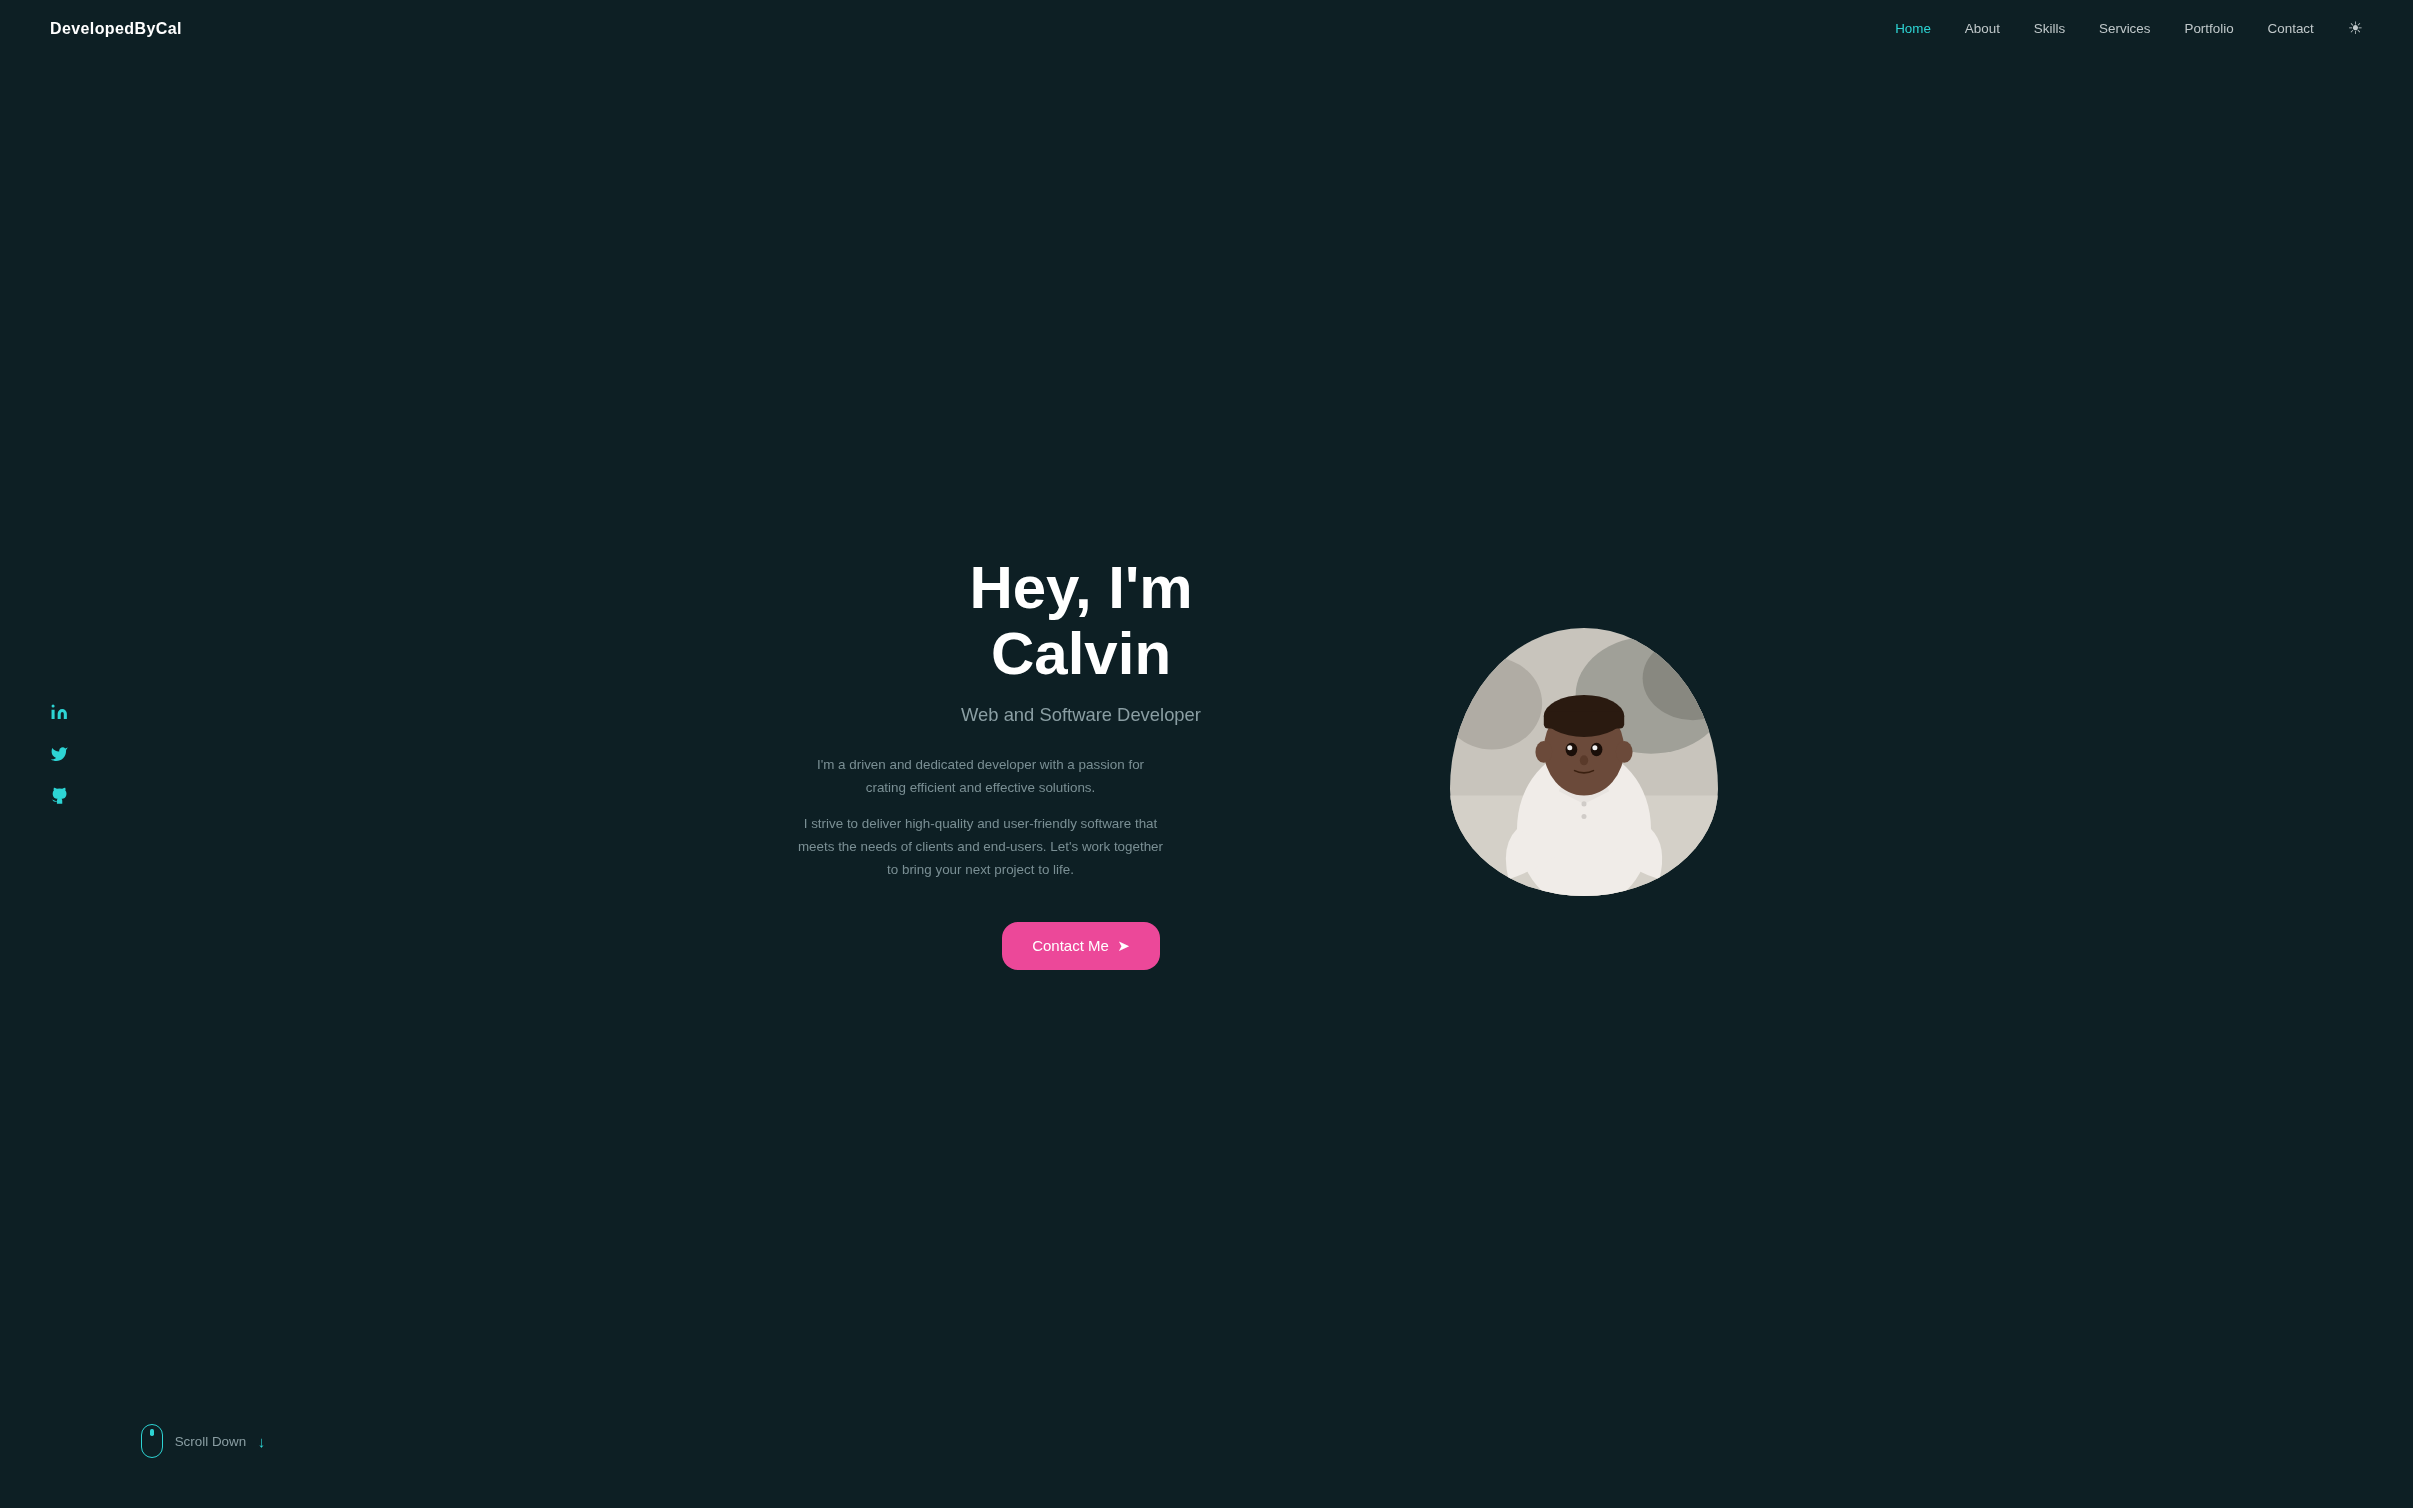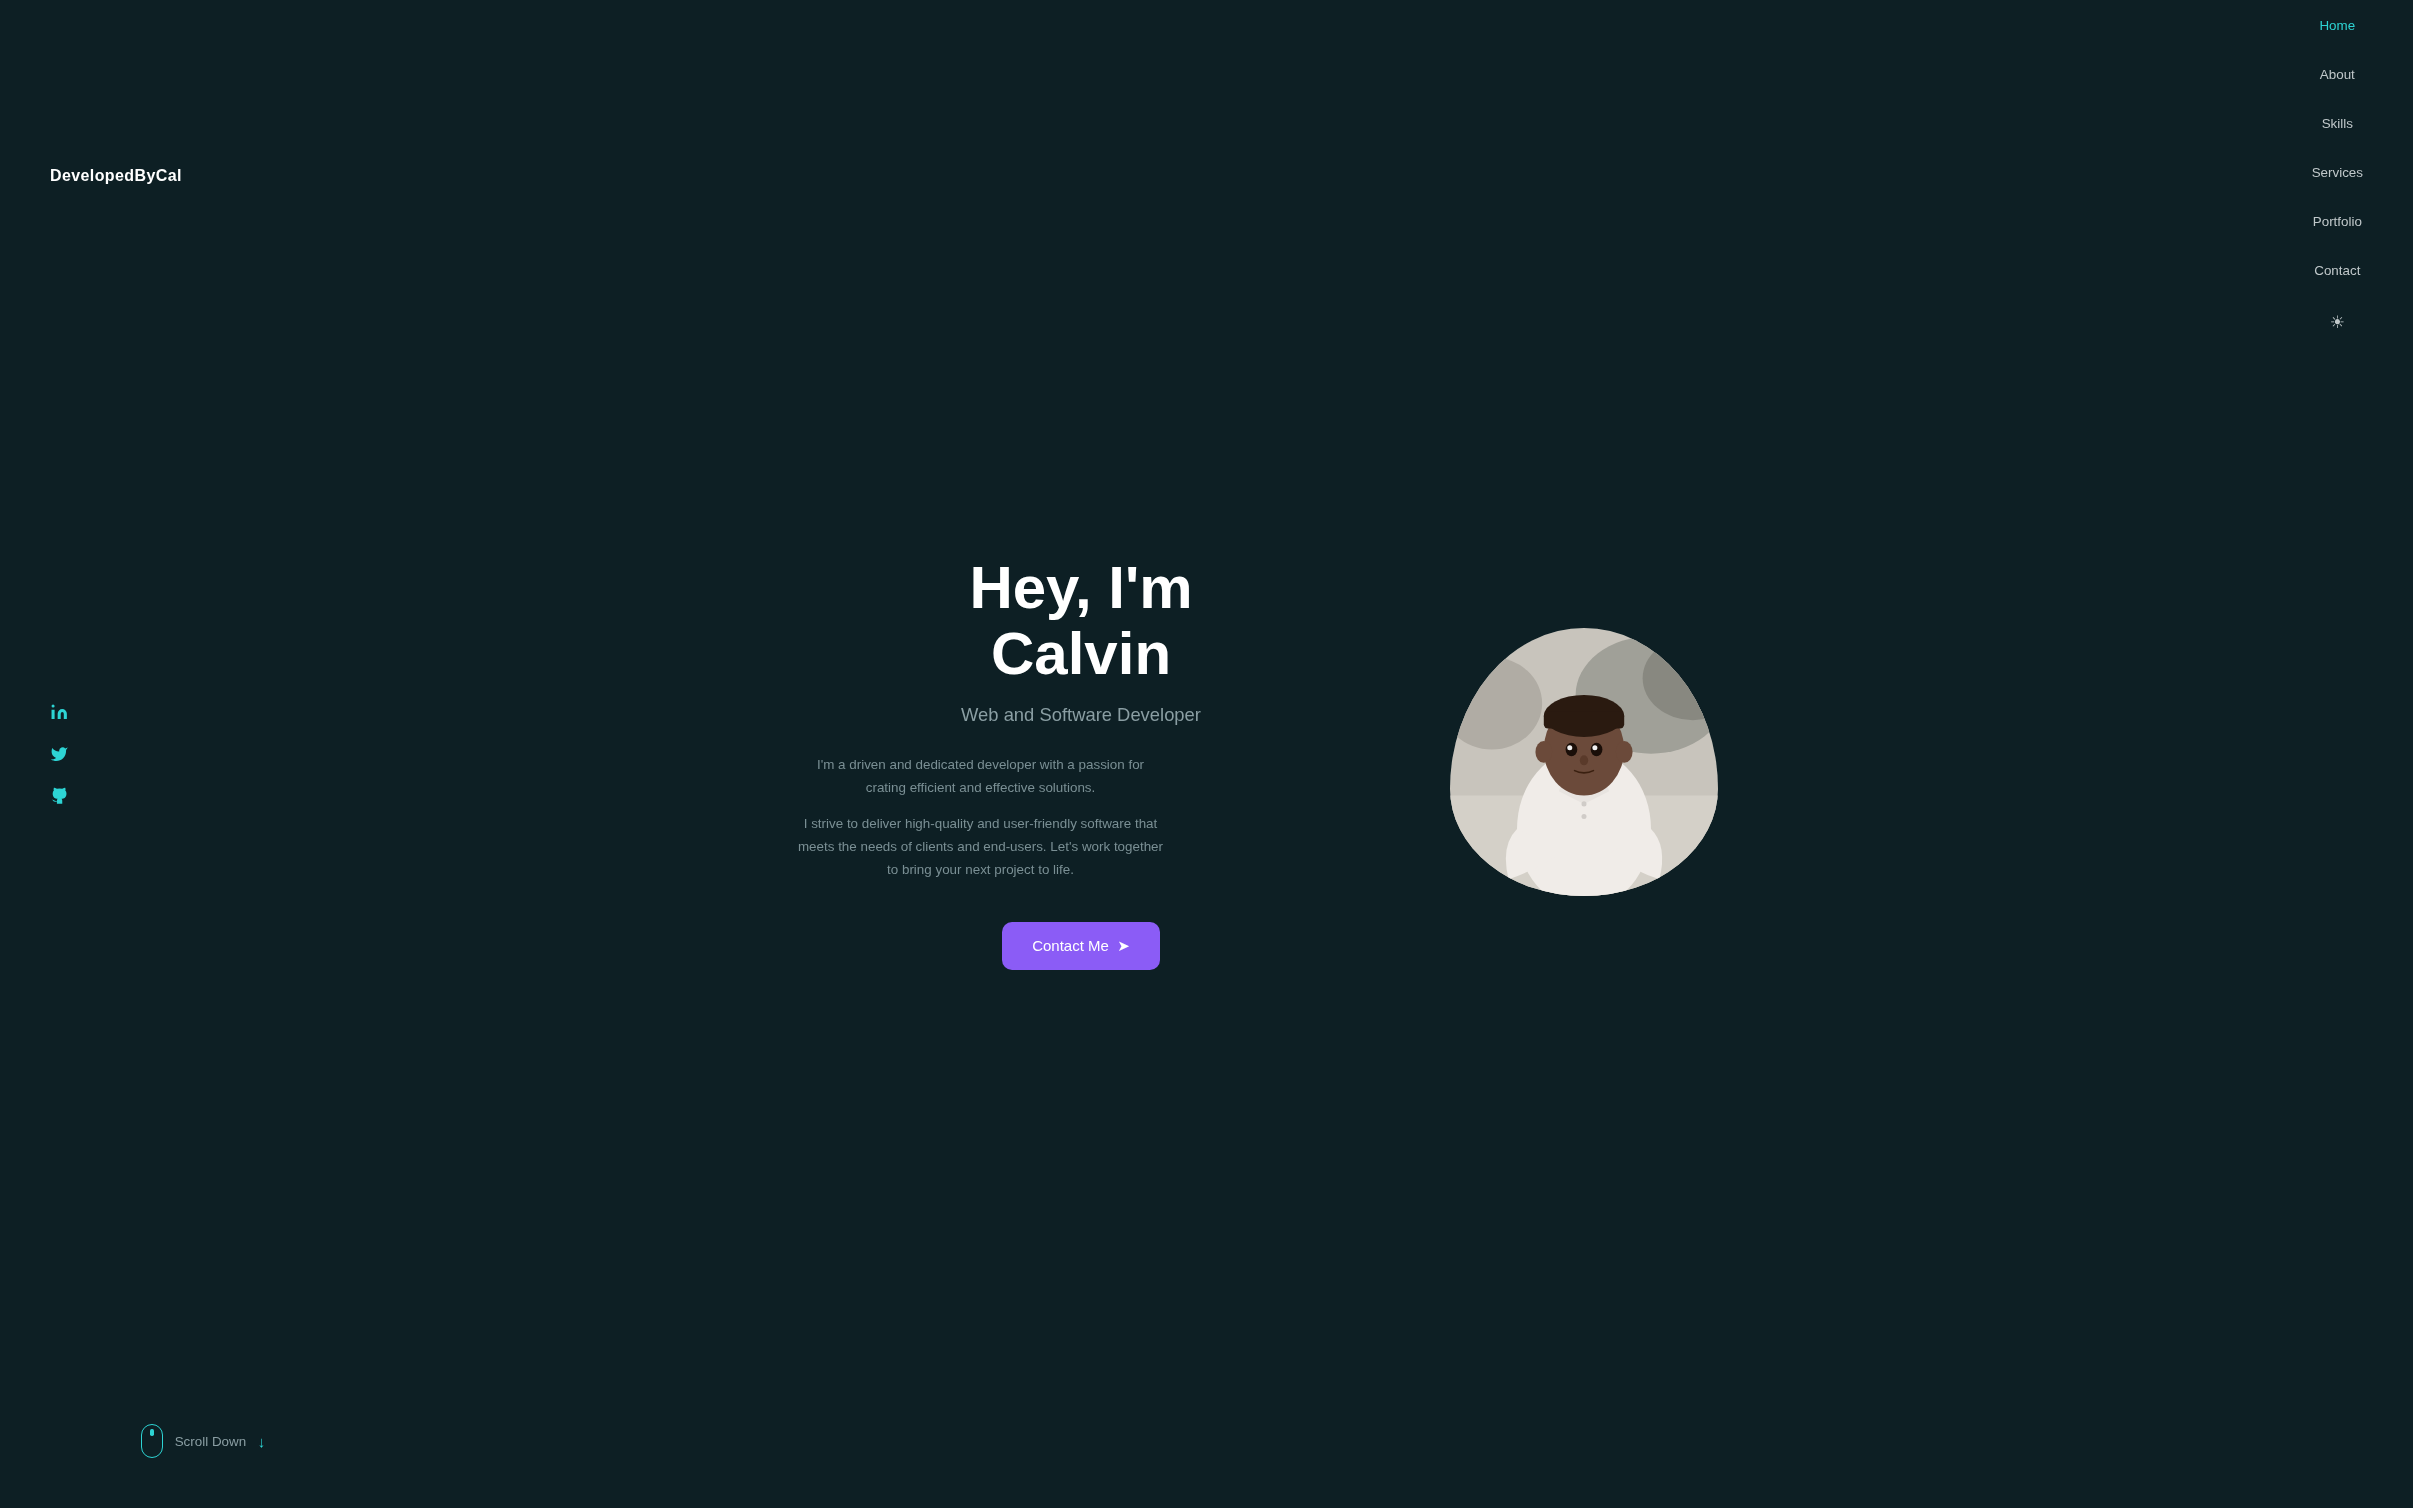--- a/index.html
+++ b/index.html
@@ -35,21 +35,20 @@
       font-weight: 600;
       color: #ffffff;
       letter-spacing: 0.4px;
     }
 
     .nav-links {
       display: flex;
       align-items: center;
       gap: 34px;
       list-style: none;
-      flex-direction: column;
     }
 
     .nav-links li a {
       color: #c0c8ca;
       text-decoration: none;
       font-size: 13.4px;
       font-weight: 400;
       transition: color 0.2s;
     }
 
@@ -132,24 +131,24 @@
     }
 
     .hero-description p + p {
       margin-top: 13.4px;
     }
 
     .contact-btn {
       display: inline-flex;
       align-items: center;
       gap: 8.4px;
-      background-color: #8b5cf6;
+      background-color: #ec4899;
       color: #ffffff;
       border: none;
-      border-radius: 10px;
+      border-radius: 16px;
       padding: 15px 30px;
       font-size: 15px;
       font-weight: 500;
       cursor: pointer;
       margin-top: 23.5px;
       text-decoration: none;
       transition: background-color 0.2s;
     }
 
     .btn-arrow {

